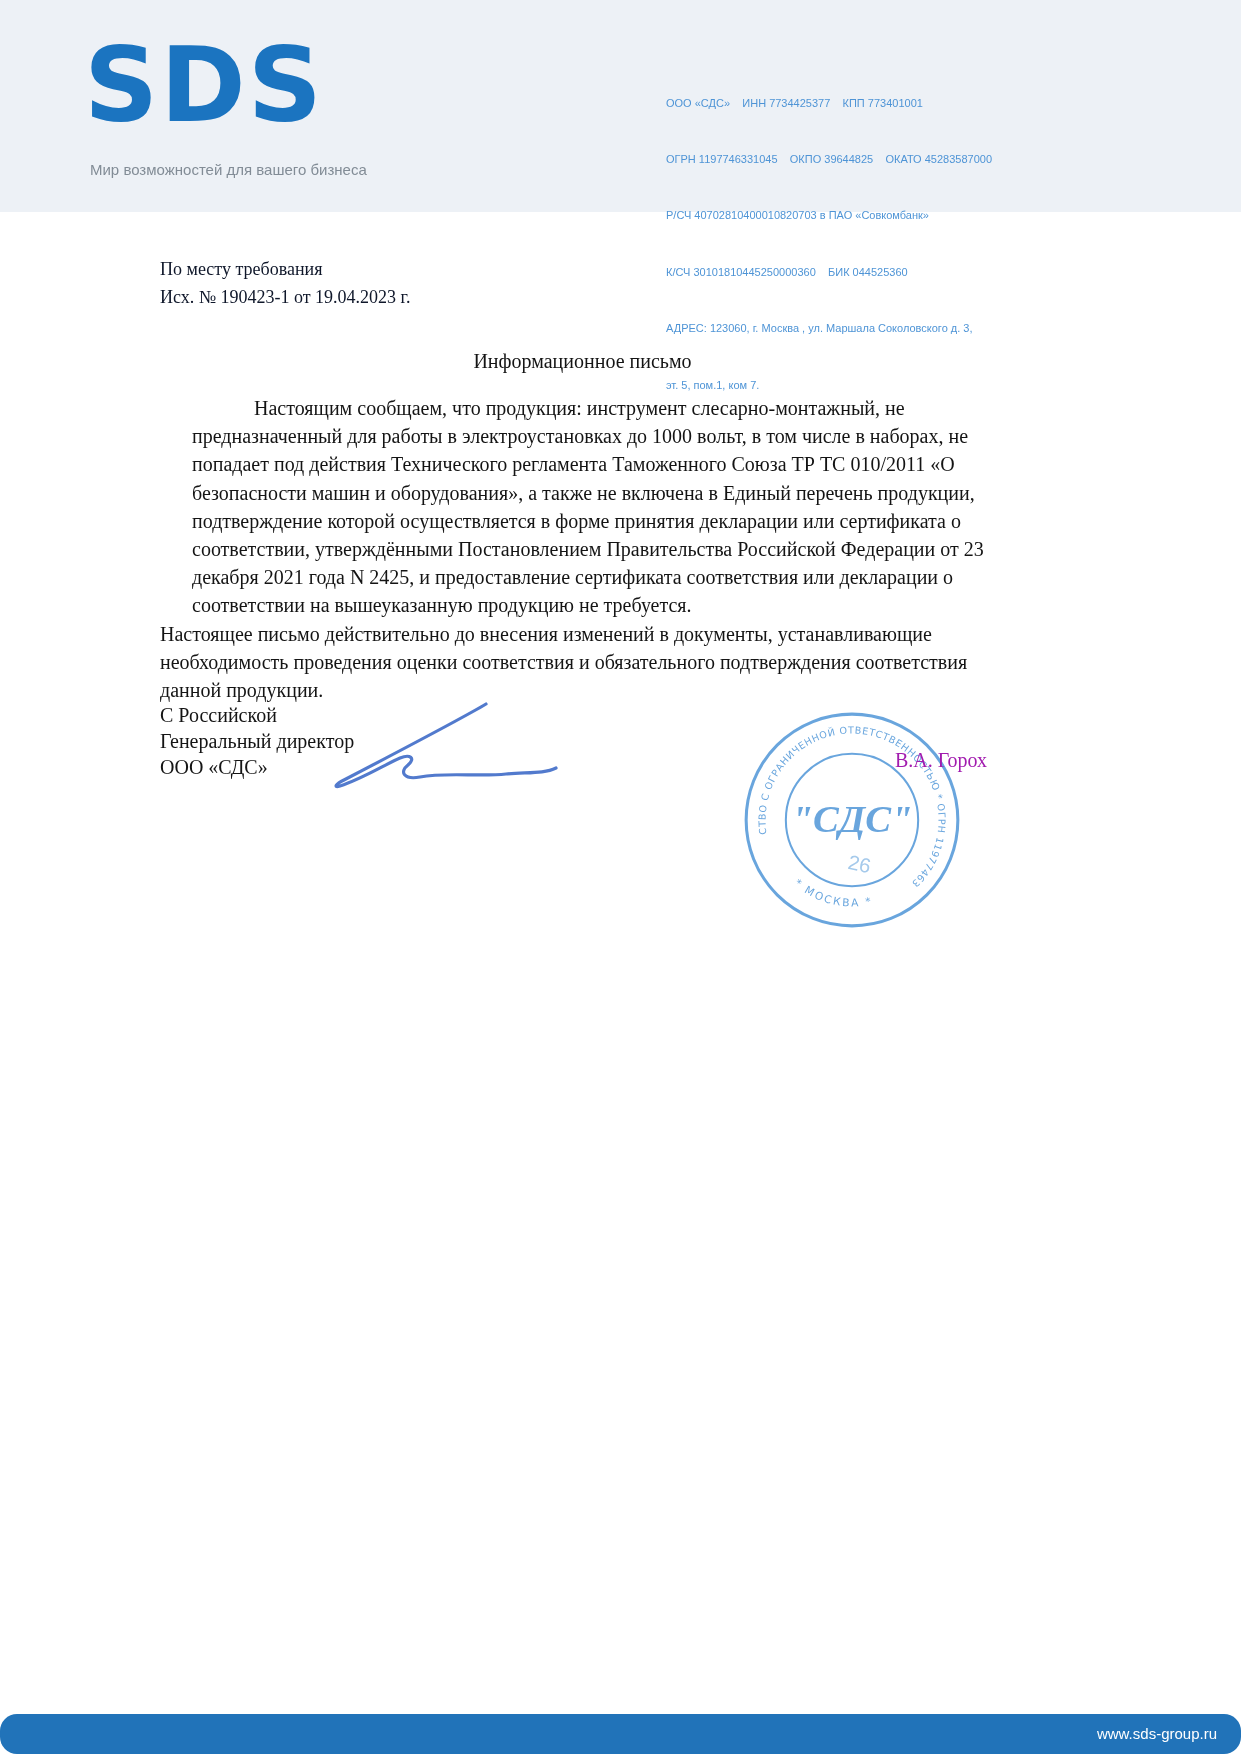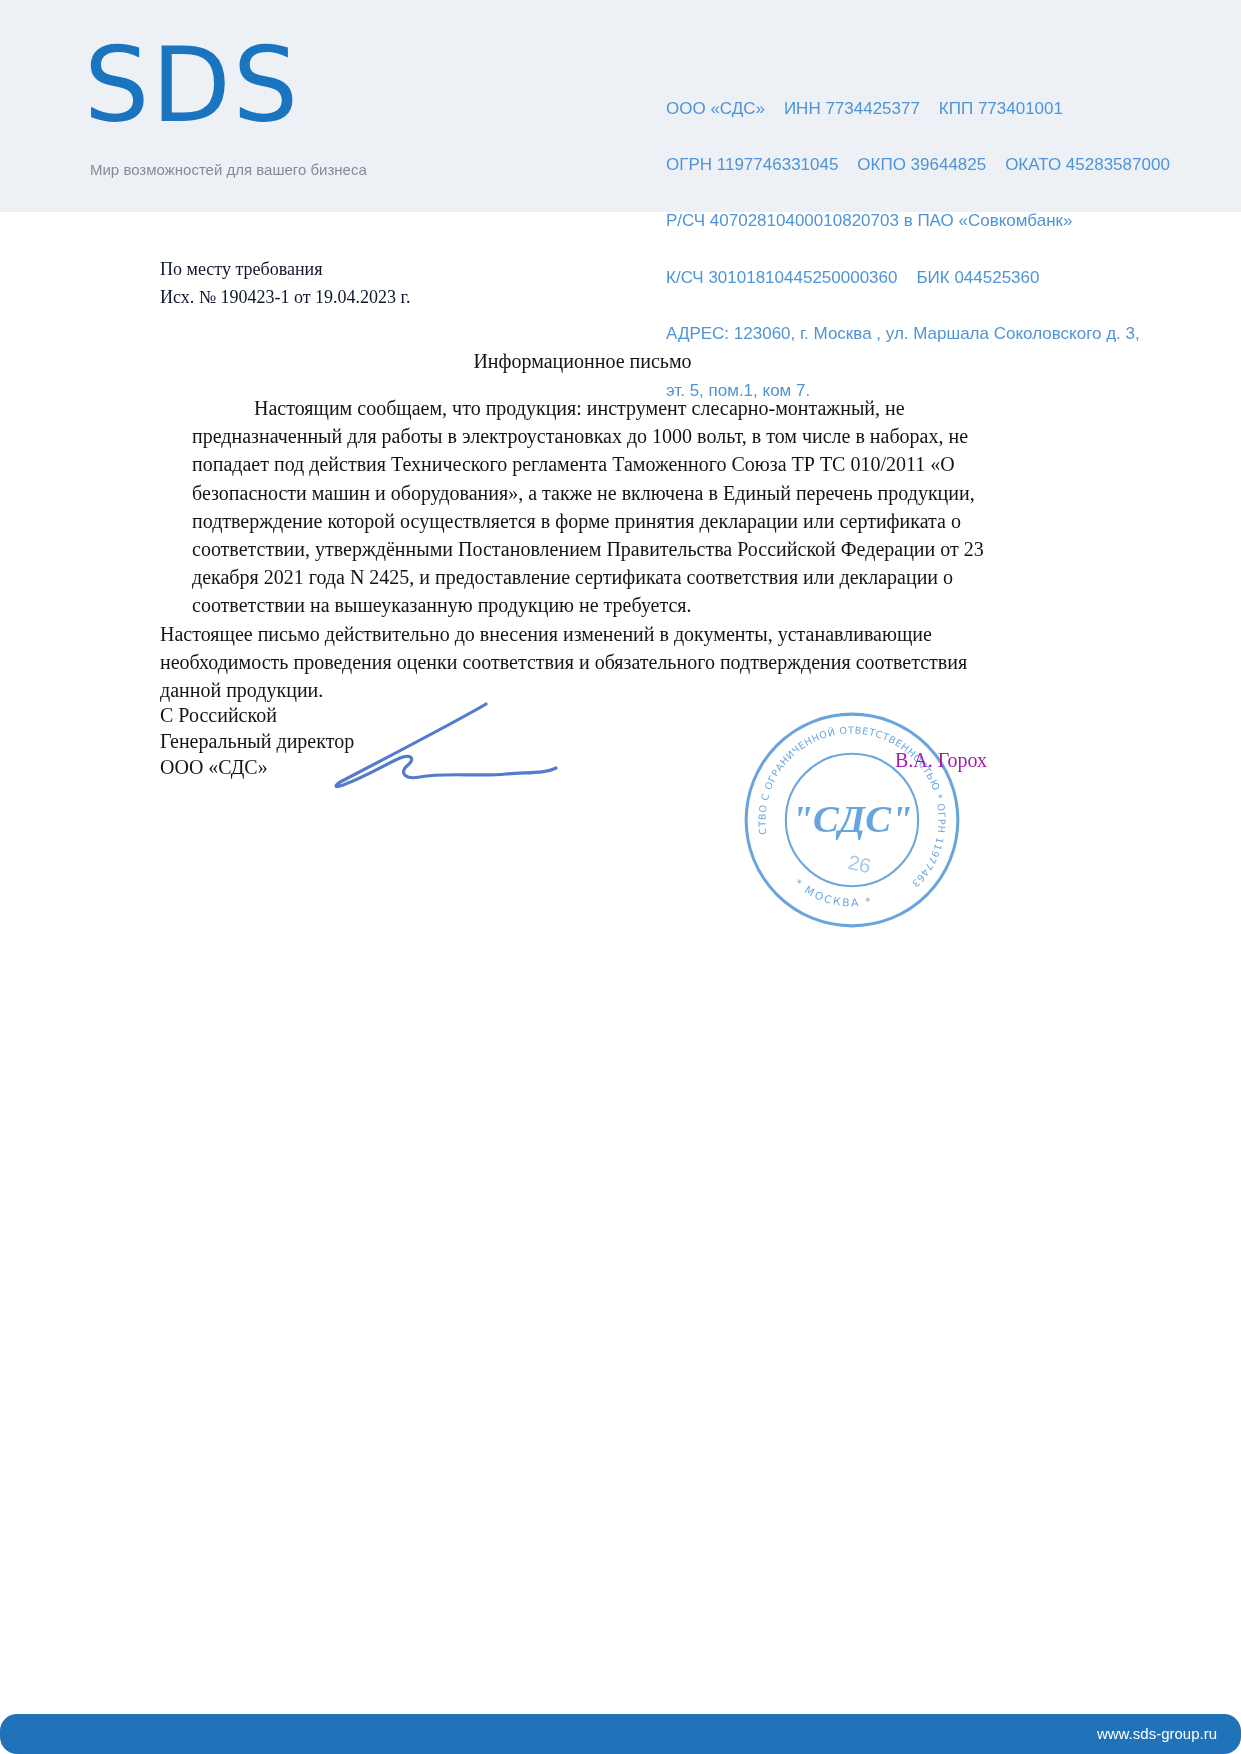--- a/index.html
+++ b/index.html
@@ -19,38 +19,38 @@
     position: absolute;
     top: 0; left: 0;
     width: 100%;
     height: 212px;
     background: #edf1f6;
   }
   .logo {
     position: absolute;
     left: 84px; top: 34px;
     font-family: "DejaVu Sans", sans-serif;
-    font-weight: 400;
+    font-weight: 700;
     font-size: 103px;
     line-height: 1;
     color: #1b74c0;
     letter-spacing: 2px;
   }
   .tagline {
     position: absolute;
     left: 90px; top: 161px;
     font-family: "Liberation Sans", sans-serif;
     font-size: 15px;
     color: #828c96;
   }
   .company-details {
     position: absolute;
-    left: 666px; top: 62px;
+    left: 666px; top: 56px;
     font-family: "Liberation Sans", sans-serif;
-    font-size: 17px;
+    font-size: 11px;
     line-height: 18.8px;
     color: #4e94d6;
     white-space: pre;
   }
 
   
   .ref-block {
     position: absolute;
     top: 255px; left: 160px;
     width: 845px;

